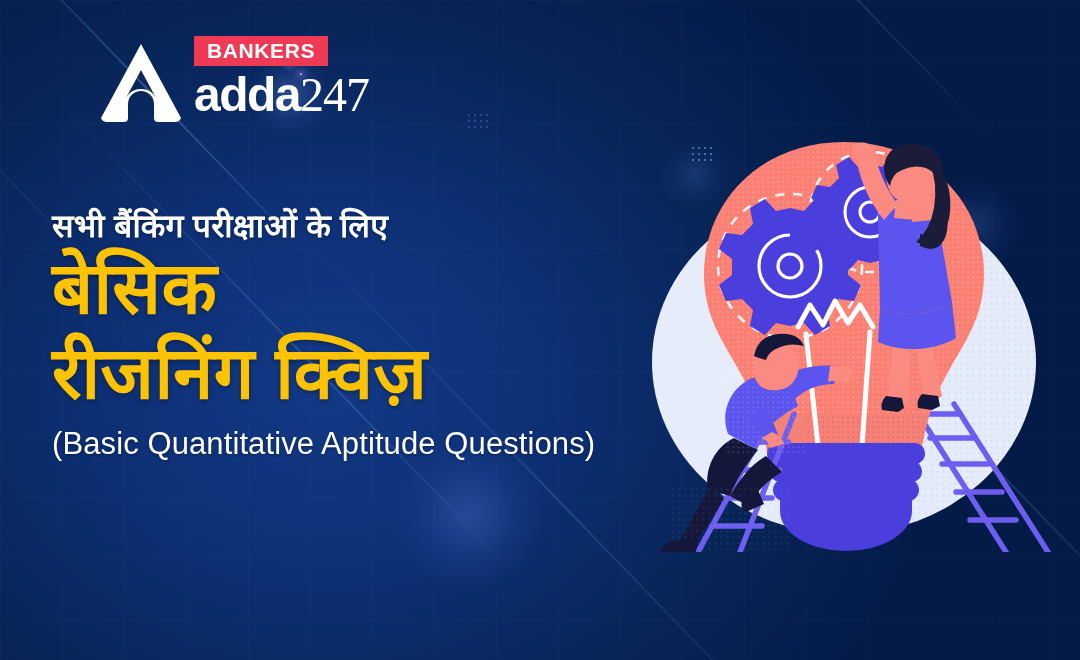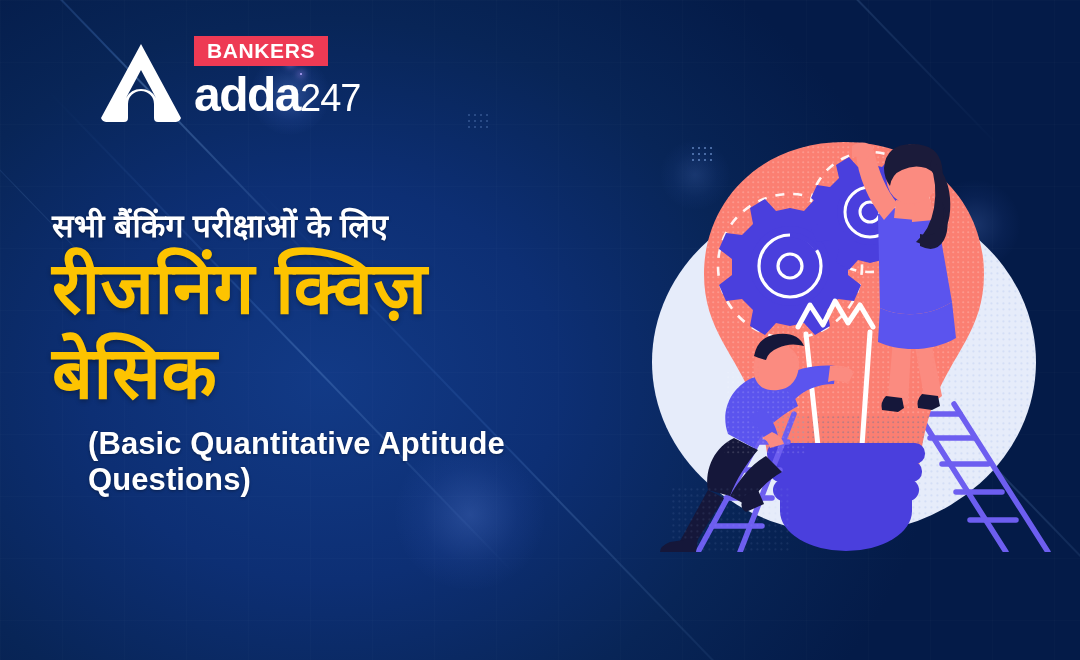--- a/index.html
+++ b/index.html
@@ -69,43 +69,42 @@
     background:#ee3a54; color:#ffffff;
     font-size:21px; font-weight:bold; letter-spacing:.6px;
     padding:3px 13px 4px 13px; line-height:1.1;
   }
   .adda-line { margin-top:5px; white-space:nowrap; }
   .adda-word {
     color:#ffffff; font-size:48px; font-weight:bold;
     letter-spacing:-1.5px; line-height:1;
   }
   .adda-num {
-    color:#ffffff; font-size:38px; font-weight:normal;
-    font-family:Liberation Sans, sans-serif;
+    color:#ffffff; font-size:48px; font-weight:normal;
+    font-family:Liberation Serif, serif;
     letter-spacing:-1px; line-height:1;
   }
 
   
   .copy { position:absolute; left:52px; top:206px; width:610px; }
   .line-top {
     color:#ffffff; font-size:32px; font-weight:bold;
     letter-spacing:.2px; line-height:1.25;
     text-shadow:0 1px 3px rgba(0,0,0,.35);
   }
   .line-big {
     color:#fdc300; font-weight:bold;
     font-size:72px; line-height:1.18;
     letter-spacing:.5px;
     text-shadow:0 2px 5px rgba(0,0,0,.30);
   }
   .line-sub {
-    color:#ffffff; font-size:31px; font-weight:bold;
+    color:#ffffff; font-size:31px; font-weight:normal;
     letter-spacing:.1px; margin-top:10px;
     text-shadow:0 1px 3px rgba(0,0,0,.35);
-    margin-left:36px;
   }
 
   
   .art { position:absolute; left:612px; top:116px; width:468px; height:436px; }
   .art svg { display:block; width:468px; height:436px; }
 </style>
 </head>
 <body>
 
 <div id="banner">
@@ -137,22 +136,22 @@
     <div class="logo-text">
       <span class="bankers-badge">BANKERS</span>
       <div class="adda-line">
         <span class="adda-word">adda</span><span class="adda-num">247</span>
       </div>
     </div>
   </div>
 
   <div class="copy">
     <div class="line-top">सभी बैंकिंग परीक्षाओं के लिए</div>
+    <div class="line-big">बेसिक</div>
     <div class="line-big">रीजनिंग क्विज़</div>
-    <div class="line-big">बेसिक</div>
     <div class="line-sub">(Basic Quantitative Aptitude Questions)</div>
   </div>
 
   <div class="art">
     <svg viewBox="0 0 468 436" xmlns="http://www.w3.org/2000/svg">
       <defs>
         <pattern id="dots" width="5" height="5" patternUnits="userSpaceOnUse">
           <circle cx="1.2" cy="1.2" r="1.05" fill="#ffffff" opacity="0.30"></circle>
         </pattern>
         <pattern id="dotsdark" width="5" height="5" patternUnits="userSpaceOnUse">

